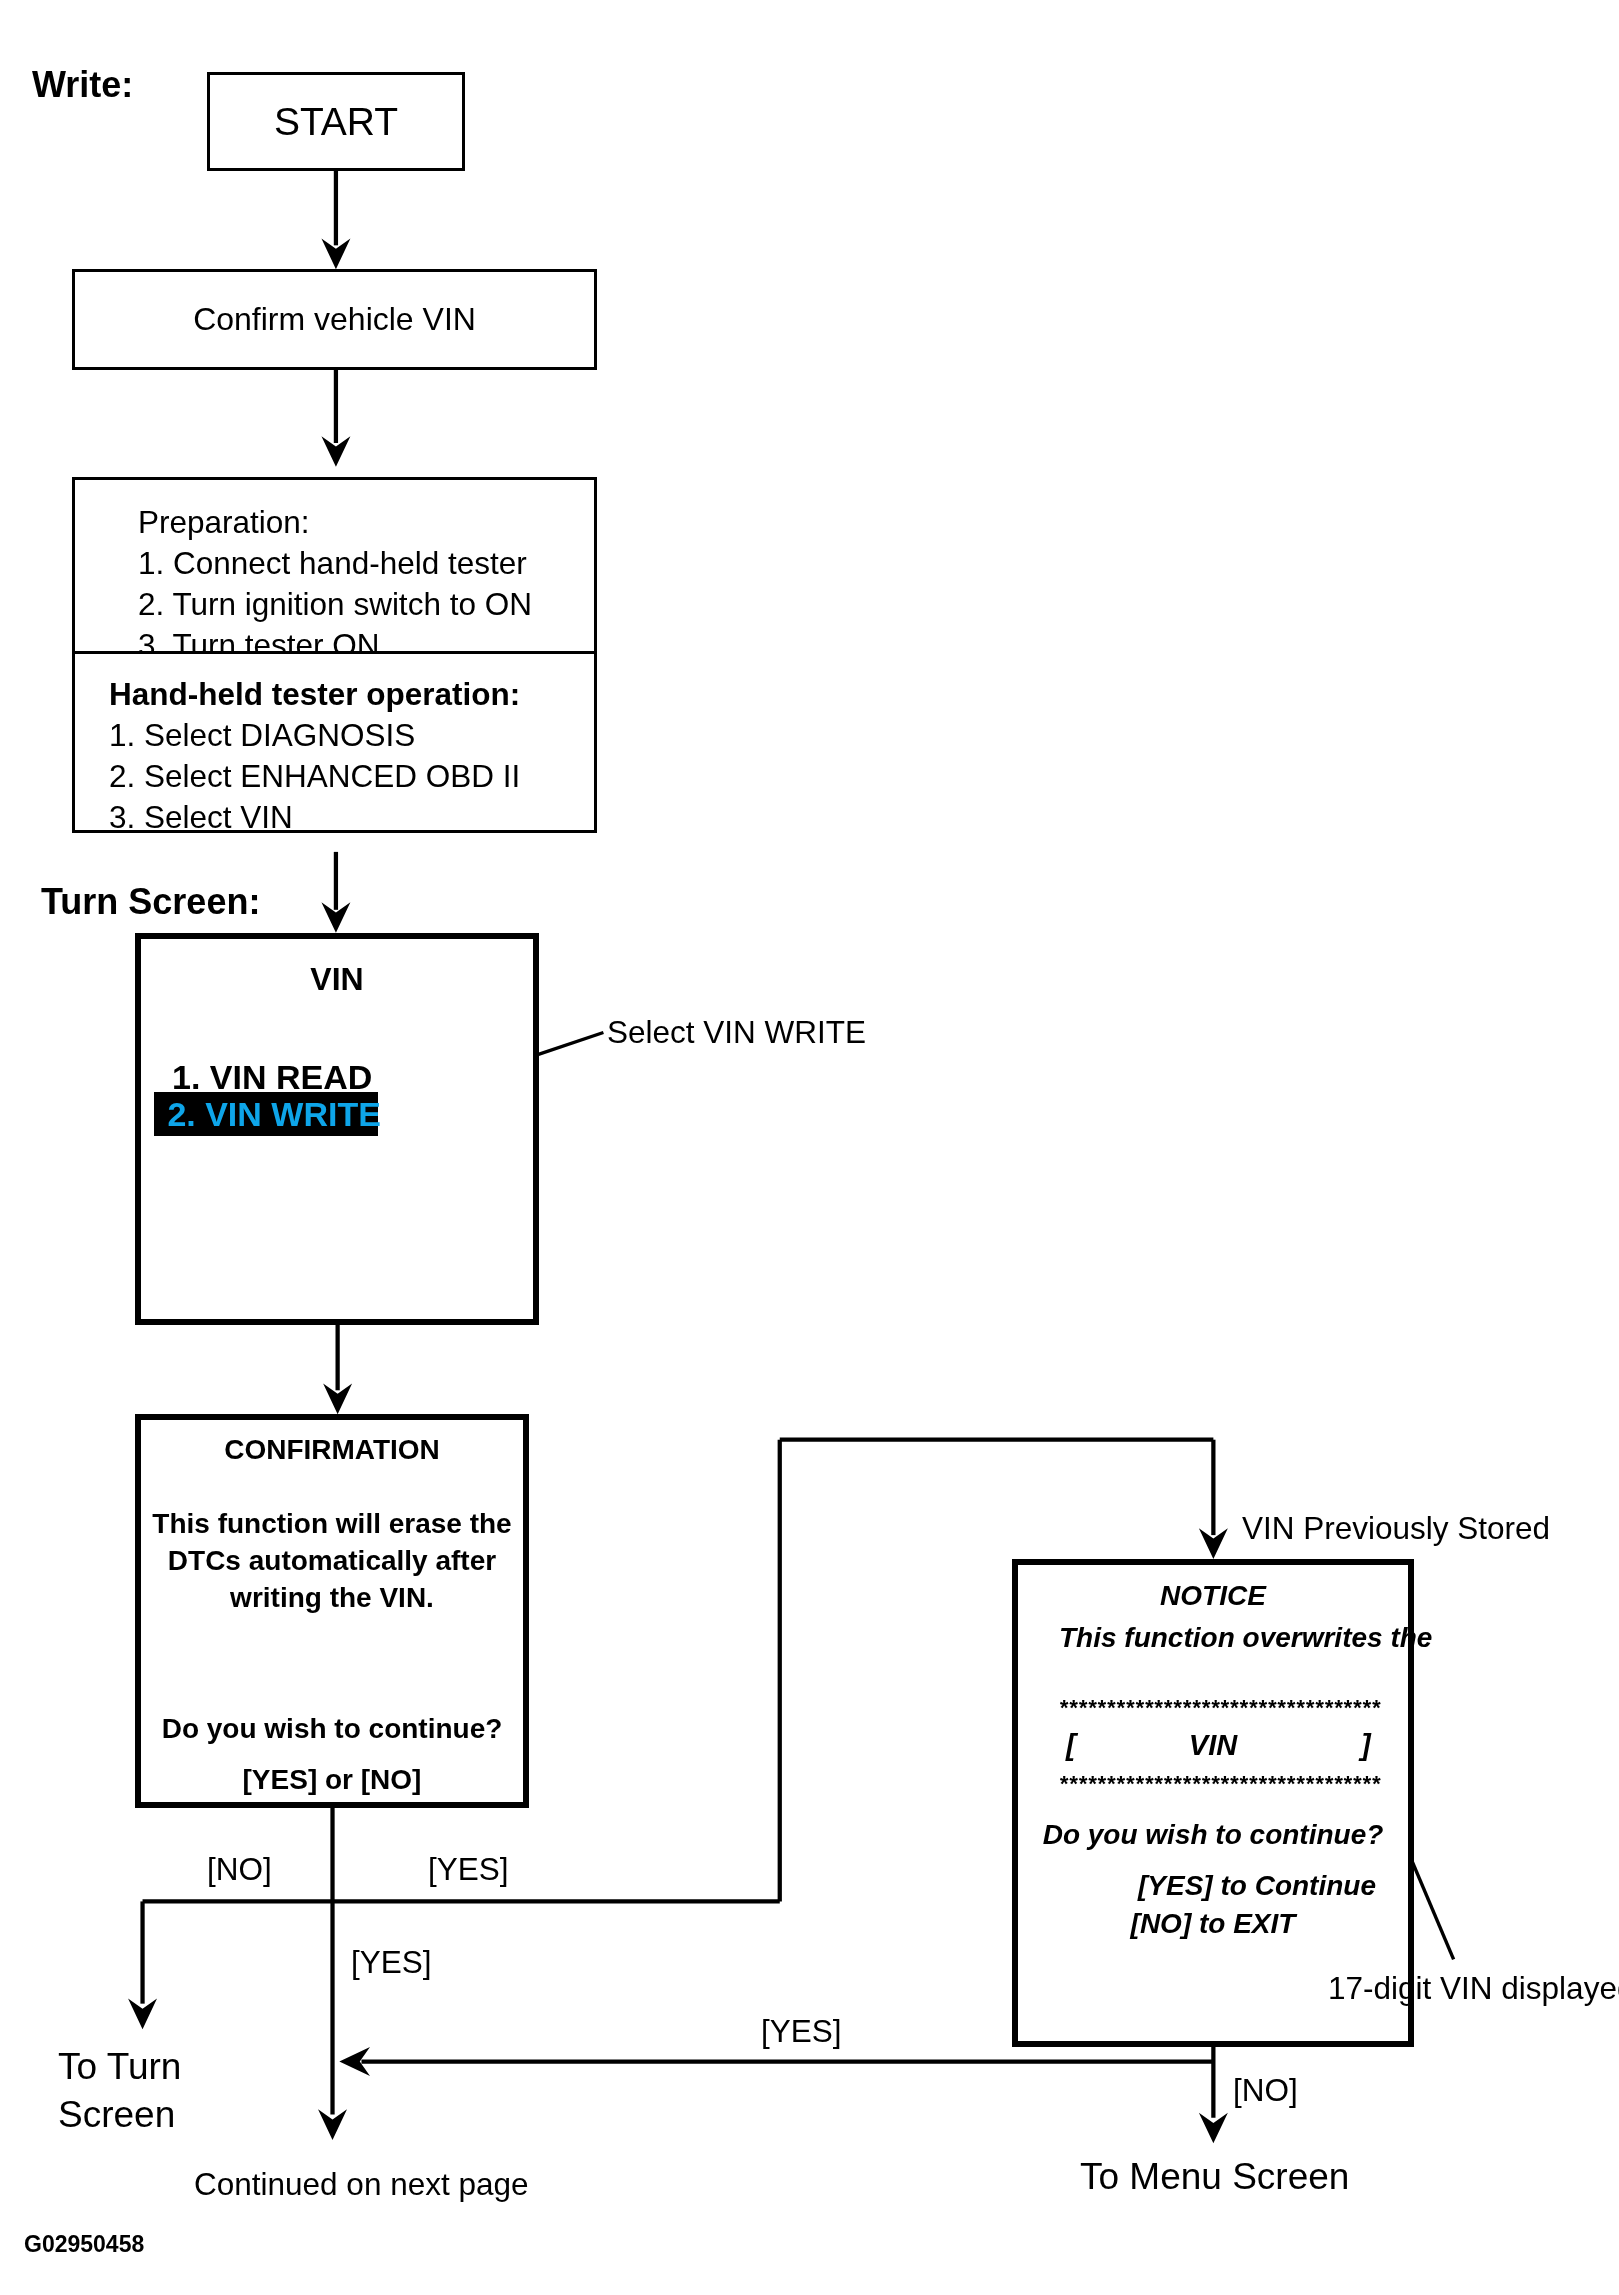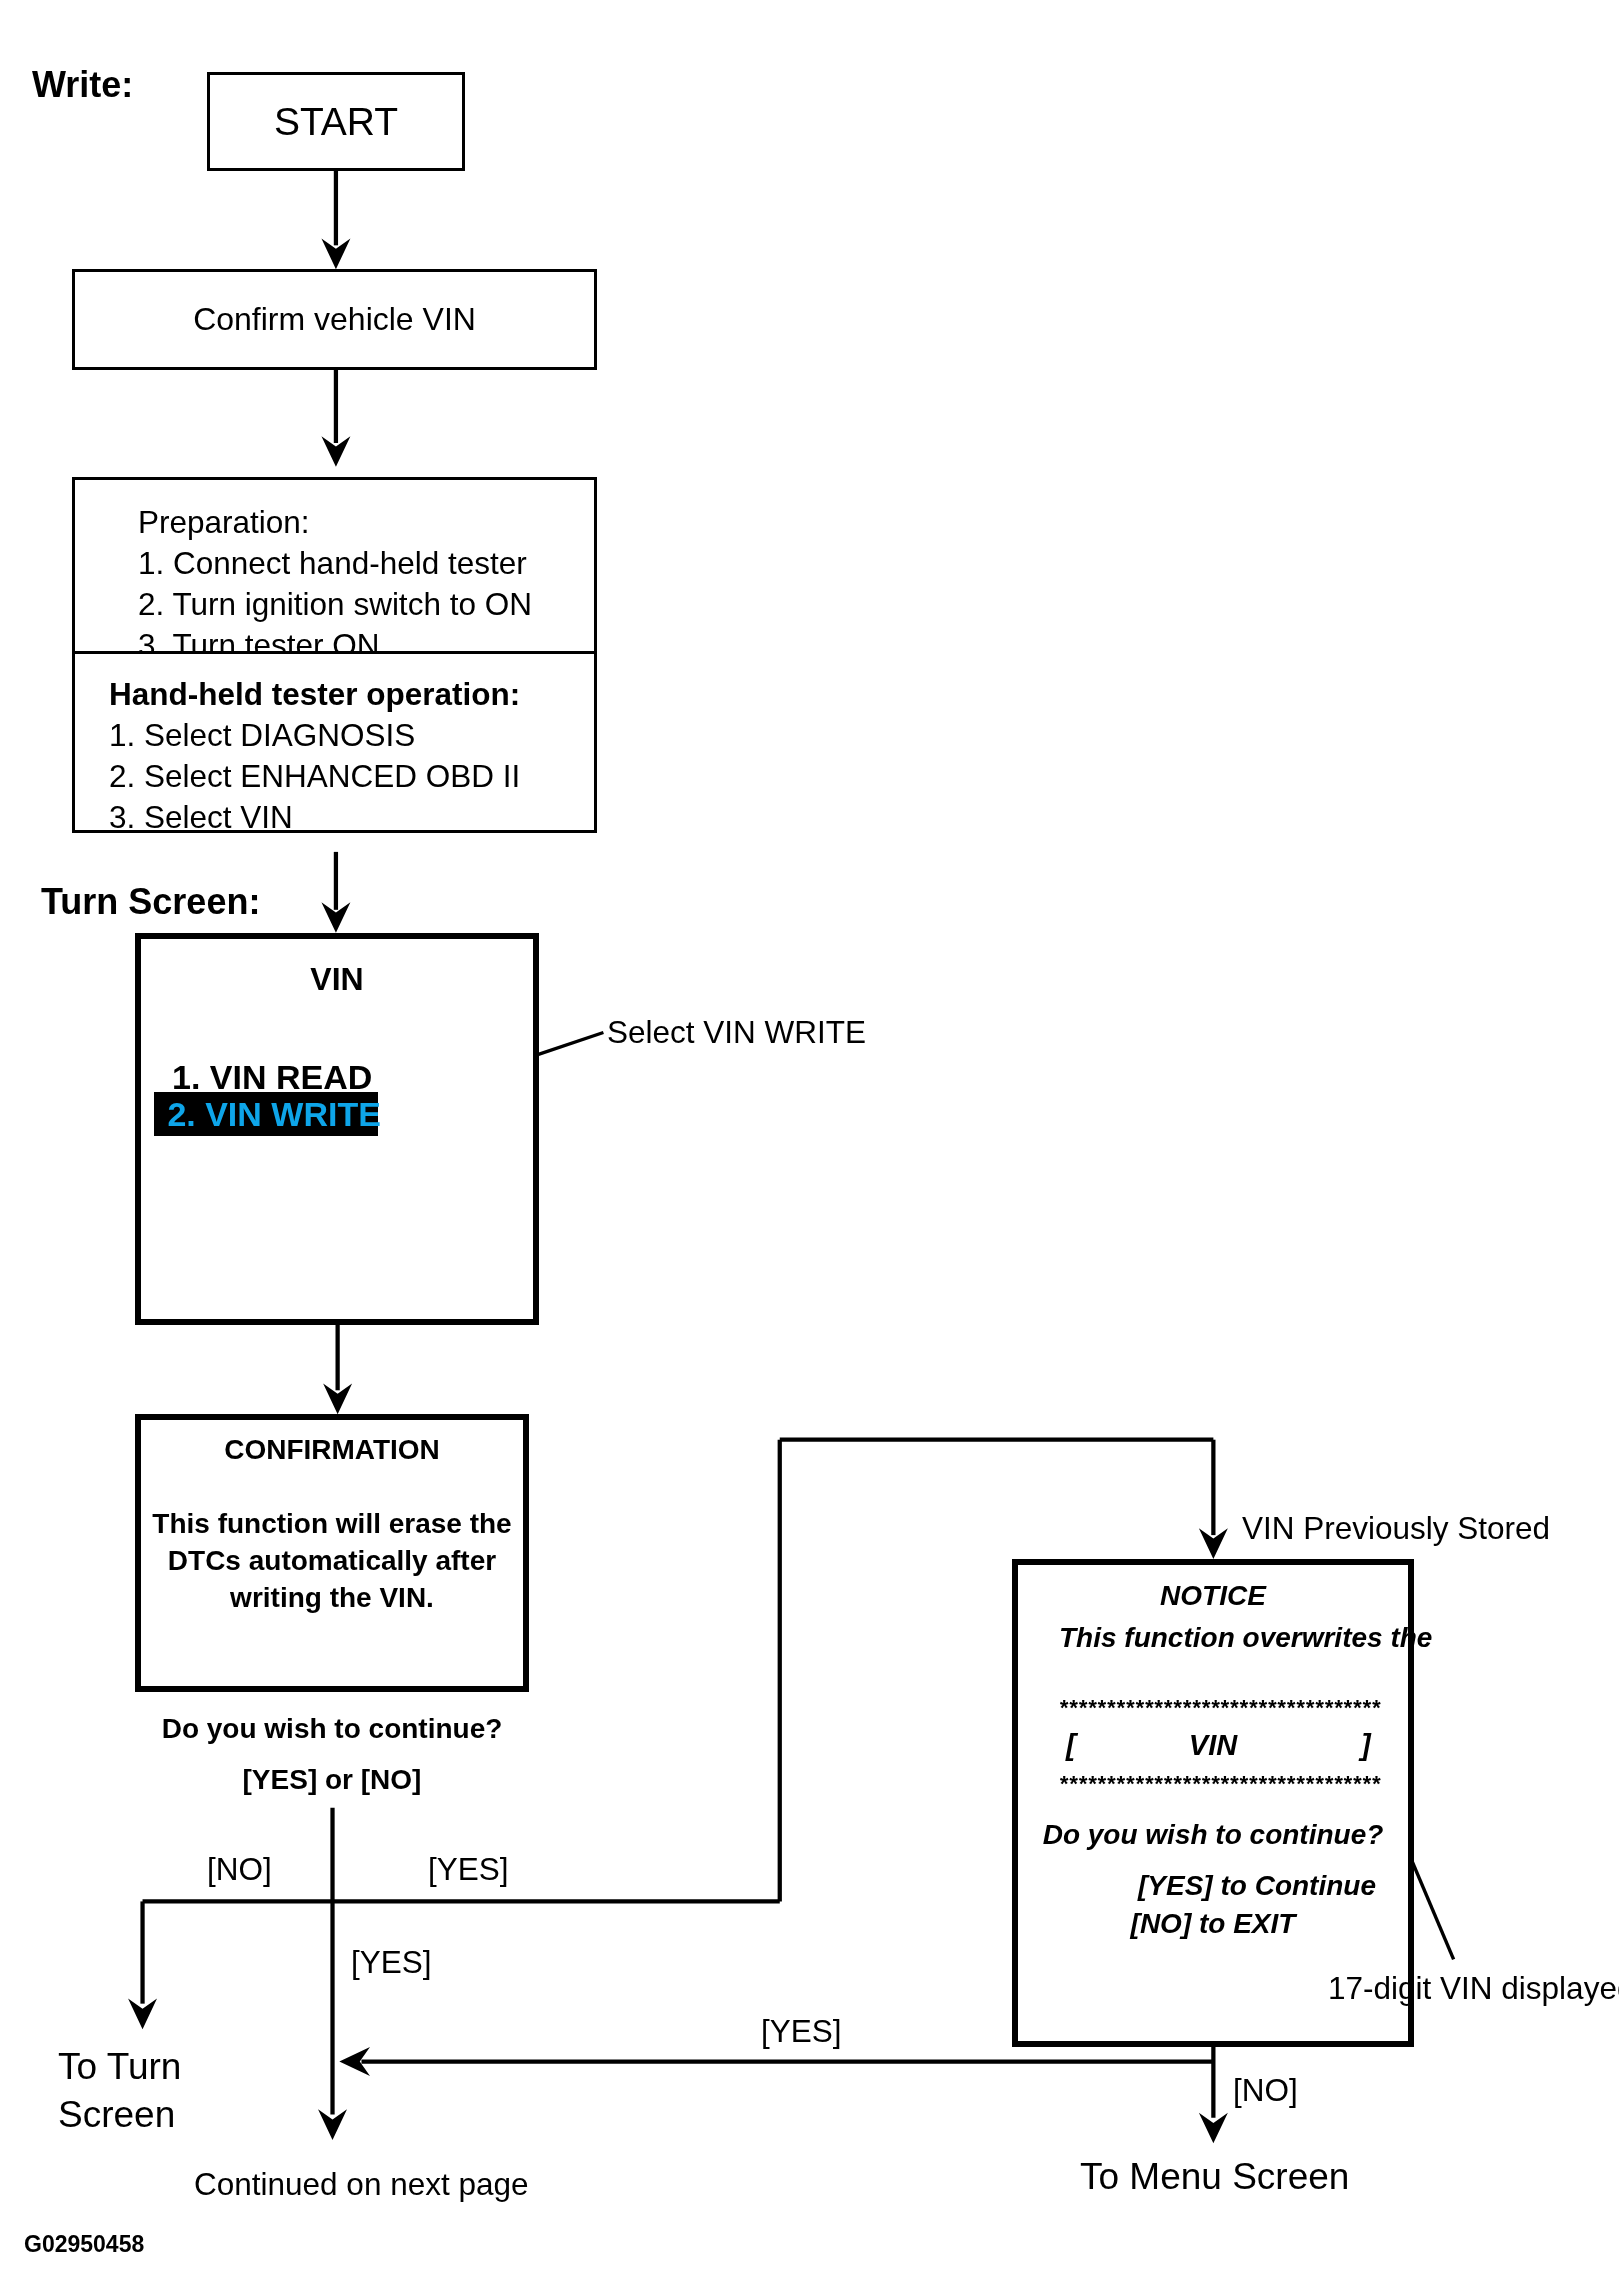--- a/index.html
+++ b/index.html
@@ -109,21 +109,21 @@
     </div>
   </div>
 
   <div class="screen-box" style="left:135px;top:933px;width:404px;height:392px;">
     <div style="width:100%;text-align:center;margin-top:22px;font-size:32px;font-weight:bold;">VIN</div>
     <div class="abs menu-item" style="left:31px;top:119px;">1. VIN READ</div>
     <div class="abs hl" style="left:12.8px;top:153px;width:211px;height:44px;padding-left:13.6px;">2. VIN WRITE</div>
   </div>
   <div class="abs callout" style="left:607px;top:1014px;">Select VIN WRITE</div>
 
-  <div class="screen-box" style="left:135px;top:1414px;width:394px;height:278px;">
+  <div class="screen-box" style="left:135px;top:1414px;width:394px;height:394px;">
     <div class="sb-center" style="top:13.6px;">CONFIRMATION</div>
     <div class="sb-center" style="top:85px;">
       <div class="sb-line">This function will erase the</div>
       <div class="sb-line">DTCs automatically after</div>
       <div class="sb-line">writing the VIN.</div>
     </div>
     <div class="sb-center" style="top:293px;">Do you wish to continue?</div>
     <div class="sb-center" style="top:344px;">[YES] or [NO]</div>
   </div>
 

